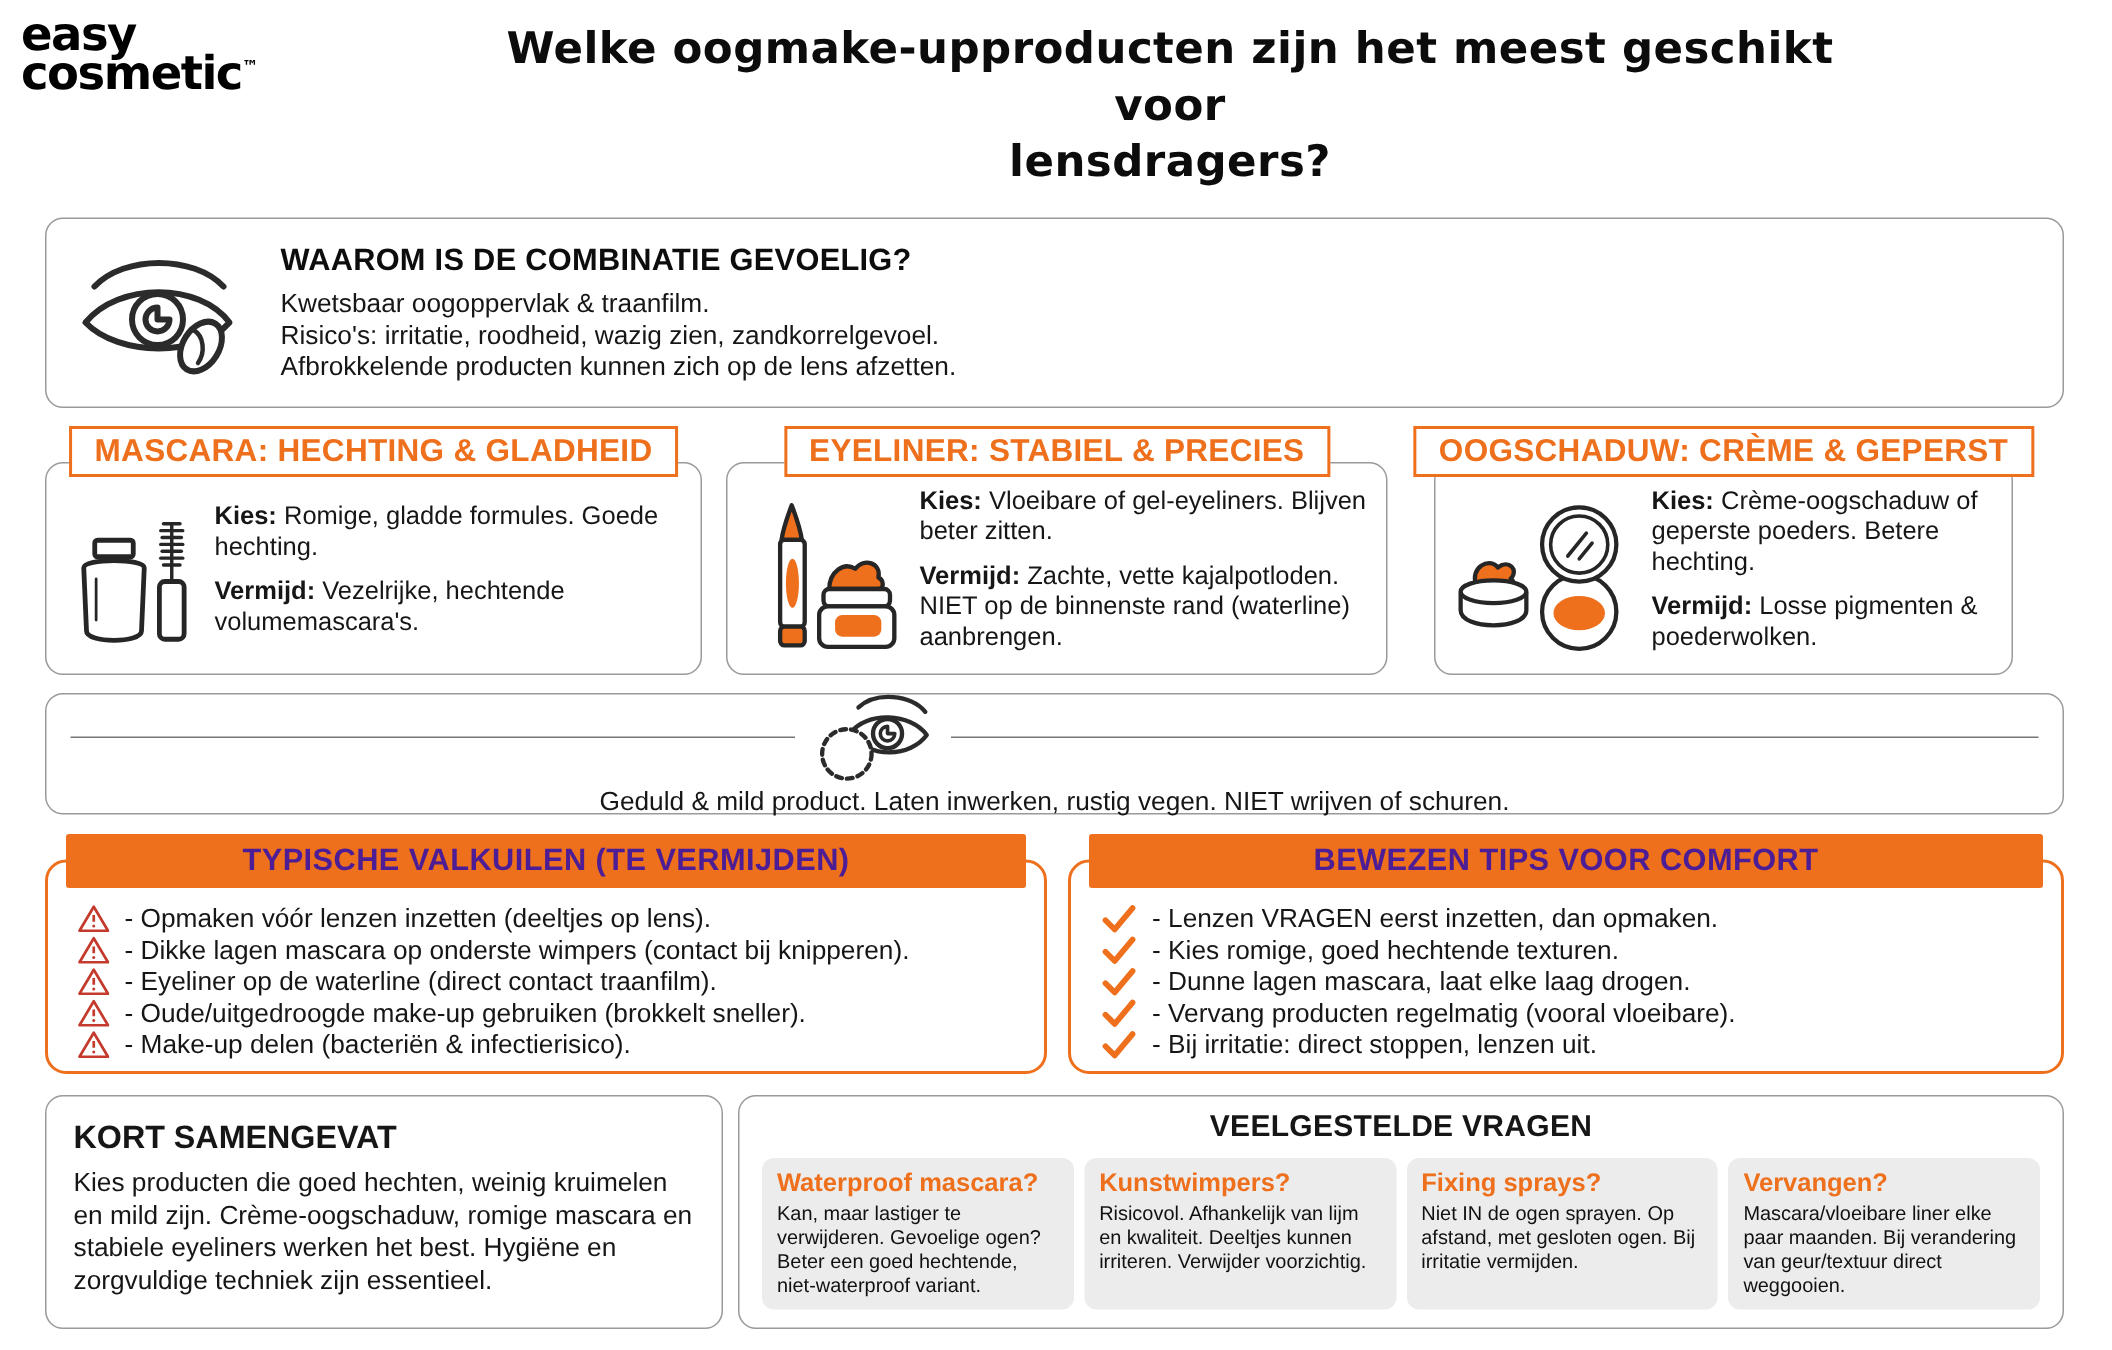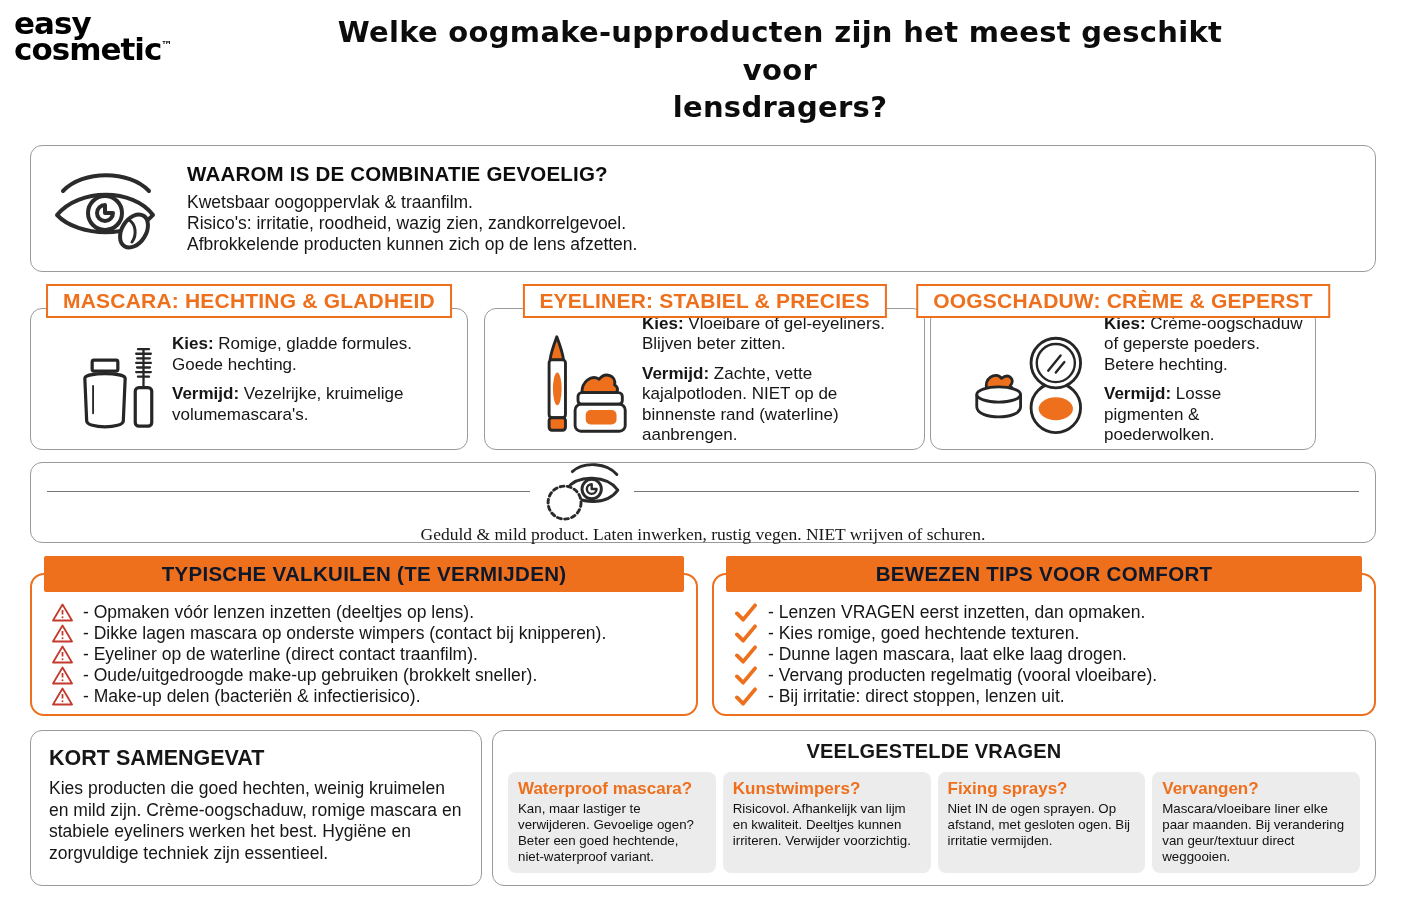--- a/index.html
+++ b/index.html
@@ -23,47 +23,47 @@
   
   .gbox{position:absolute;background:#fff;border:1.5px solid var(--border-gray);border-radius:12px;box-sizing:border-box;}
   .sec-title{font-size:20.5px;font-weight:700;letter-spacing:.2px;color:#0d0d0d;}
   
   #intro-box{left:30px;top:145px;width:1346px;height:127px;}
   .intro-inner{display:flex;align-items:center;height:100%;padding-left:22px;gap:30px;}
   .intro-text .sec-title{margin-bottom:6px;}
   .intro-line{font-size:17.5px;line-height:21px;}
   
   .product-card{position:absolute;top:308px;height:142px;border:1.5px solid var(--border-gray);
-    border-radius:12px;background:#fff;box-sizing:border-box;padding-left:29px;}
+    border-radius:12px;background:#fff;box-sizing:border-box;}
   #card-mascara{left:30px;width:438px;}
   #card-eyeliner{left:484px;width:441px;}
-  #card-eyeshadow{left:930px;width:386px;}
+  #card-eyeshadow{left:956px;width:386px;}
   .card-badge{position:absolute;top:-25px;left:50%;transform:translateX(-50%);
     background:#fff;border:2.5px solid var(--accent);color:var(--accent);
     font-weight:700;font-size:21px;padding:3px 15px;white-space:nowrap;letter-spacing:.2px;}
   .card-body{display:flex;align-items:center;height:100%;padding:12px 10px 2px 12px;gap:12px;box-sizing:border-box;}
   .card-icon{flex:0 0 auto;display:flex;align-items:center;justify-content:center;}
   .card-text p{margin:0 0 9px;font-size:17px;line-height:20.5px;}
   .card-text b{font-weight:700;}
   
   #removal-box{left:30px;top:462px;width:1346px;height:81px;}
   .removal-inner{height:100%;display:flex;flex-direction:column;justify-content:center;}
   .removal-titlerow{display:flex;align-items:center;gap:14px;padding:0 16px;}
   .removal-line{height:0;border-top:1.5px solid #777;}
   .removal-line.left{flex:.7;}
   .removal-line.right{flex:1.05;}
   .removal-title{font-size:20.5px;font-weight:700;white-space:nowrap;}
-  .removal-sub{text-align:center;font-size:17.5px;margin-top:2px;font-family:Liberation Serif, serif;}
+  .removal-sub{text-align:center;font-size:17.5px;margin-top:2px;}
   
   .list-box{position:absolute;top:573px;height:143px;border:2.5px solid var(--accent);
     border-radius:14px;background:#fff;box-sizing:border-box;}
   #pitfalls-box{left:30px;width:668px;}
   #tips-box{left:712px;width:664px;}
   .list-bar{position:absolute;top:-19px;left:12px;right:12px;height:36px;background:var(--accent);
-    color:#0f172a;font-weight:700;font-size:20.5px;display:flex;align-items:center;justify-content:center;
+    color:#4c1d95;font-weight:700;font-size:20.5px;display:flex;align-items:center;justify-content:center;
     letter-spacing:.3px;border-radius:2px;}
   .list-items{padding:27px 12px 0 20px;}
   .list-item{display:flex;align-items:flex-start;gap:10px;font-size:17.5px;line-height:21px;}
   .list-item svg{flex:0 0 auto;margin-top:1px;}
   
   #summary-box{left:30px;top:730px;width:452px;height:156px;padding:15px 18px;}
   .summary-title{font-size:21.5px;font-weight:700;margin-bottom:7px;}
   .summary-text{font-size:17.5px;line-height:21.5px;}
   
   #faq-box{left:492px;top:730px;width:884px;height:156px;}
@@ -123,21 +123,21 @@
           <line x1="71" y1="26" x2="85" y2="26" stroke-width="2.5"></line>
           <line x1="70" y1="31" x2="86" y2="31" stroke-width="2.5"></line>
           <line x1="71" y1="36" x2="85" y2="36" stroke-width="2.5"></line>
           <line x1="70" y1="41" x2="86" y2="41" stroke-width="2.5"></line>
           <line x1="72" y1="46" x2="84" y2="46" stroke-width="2.5"></line>
           <rect x="69" y="58" width="18" height="42" rx="4"></rect>
         </svg>
       </span>
       <div class="card-text">
         <p><b>Kies:</b> <span>Romige, gladde formules. Goede hechting.</span></p>
-        <p><b>Vermijd:</b> <span>Vezelrijke, kruimelige volumemascara's.</span></p>
+        <p><b>Vermijd:</b> <span>Vezelrijke, hechtende volumemascara's.</span></p>
       </div>
     </div>
   </section>
 
   <section class="product-card" id="card-eyeliner">
     <div class="card-badge">EYELINER: STABIEL &amp; PRECIES</div>
     <div class="card-body">
       <span class="card-icon">
         <svg width="104" height="106" viewBox="0 0 104 110" fill="none" stroke="#262626" stroke-width="3" stroke-linecap="round" stroke-linejoin="round">
           <path d="M30 6 C33 14 36 22 37 30 L23 30 C24 22 27 14 30 6 Z" fill="#ee6f1c"></path>

